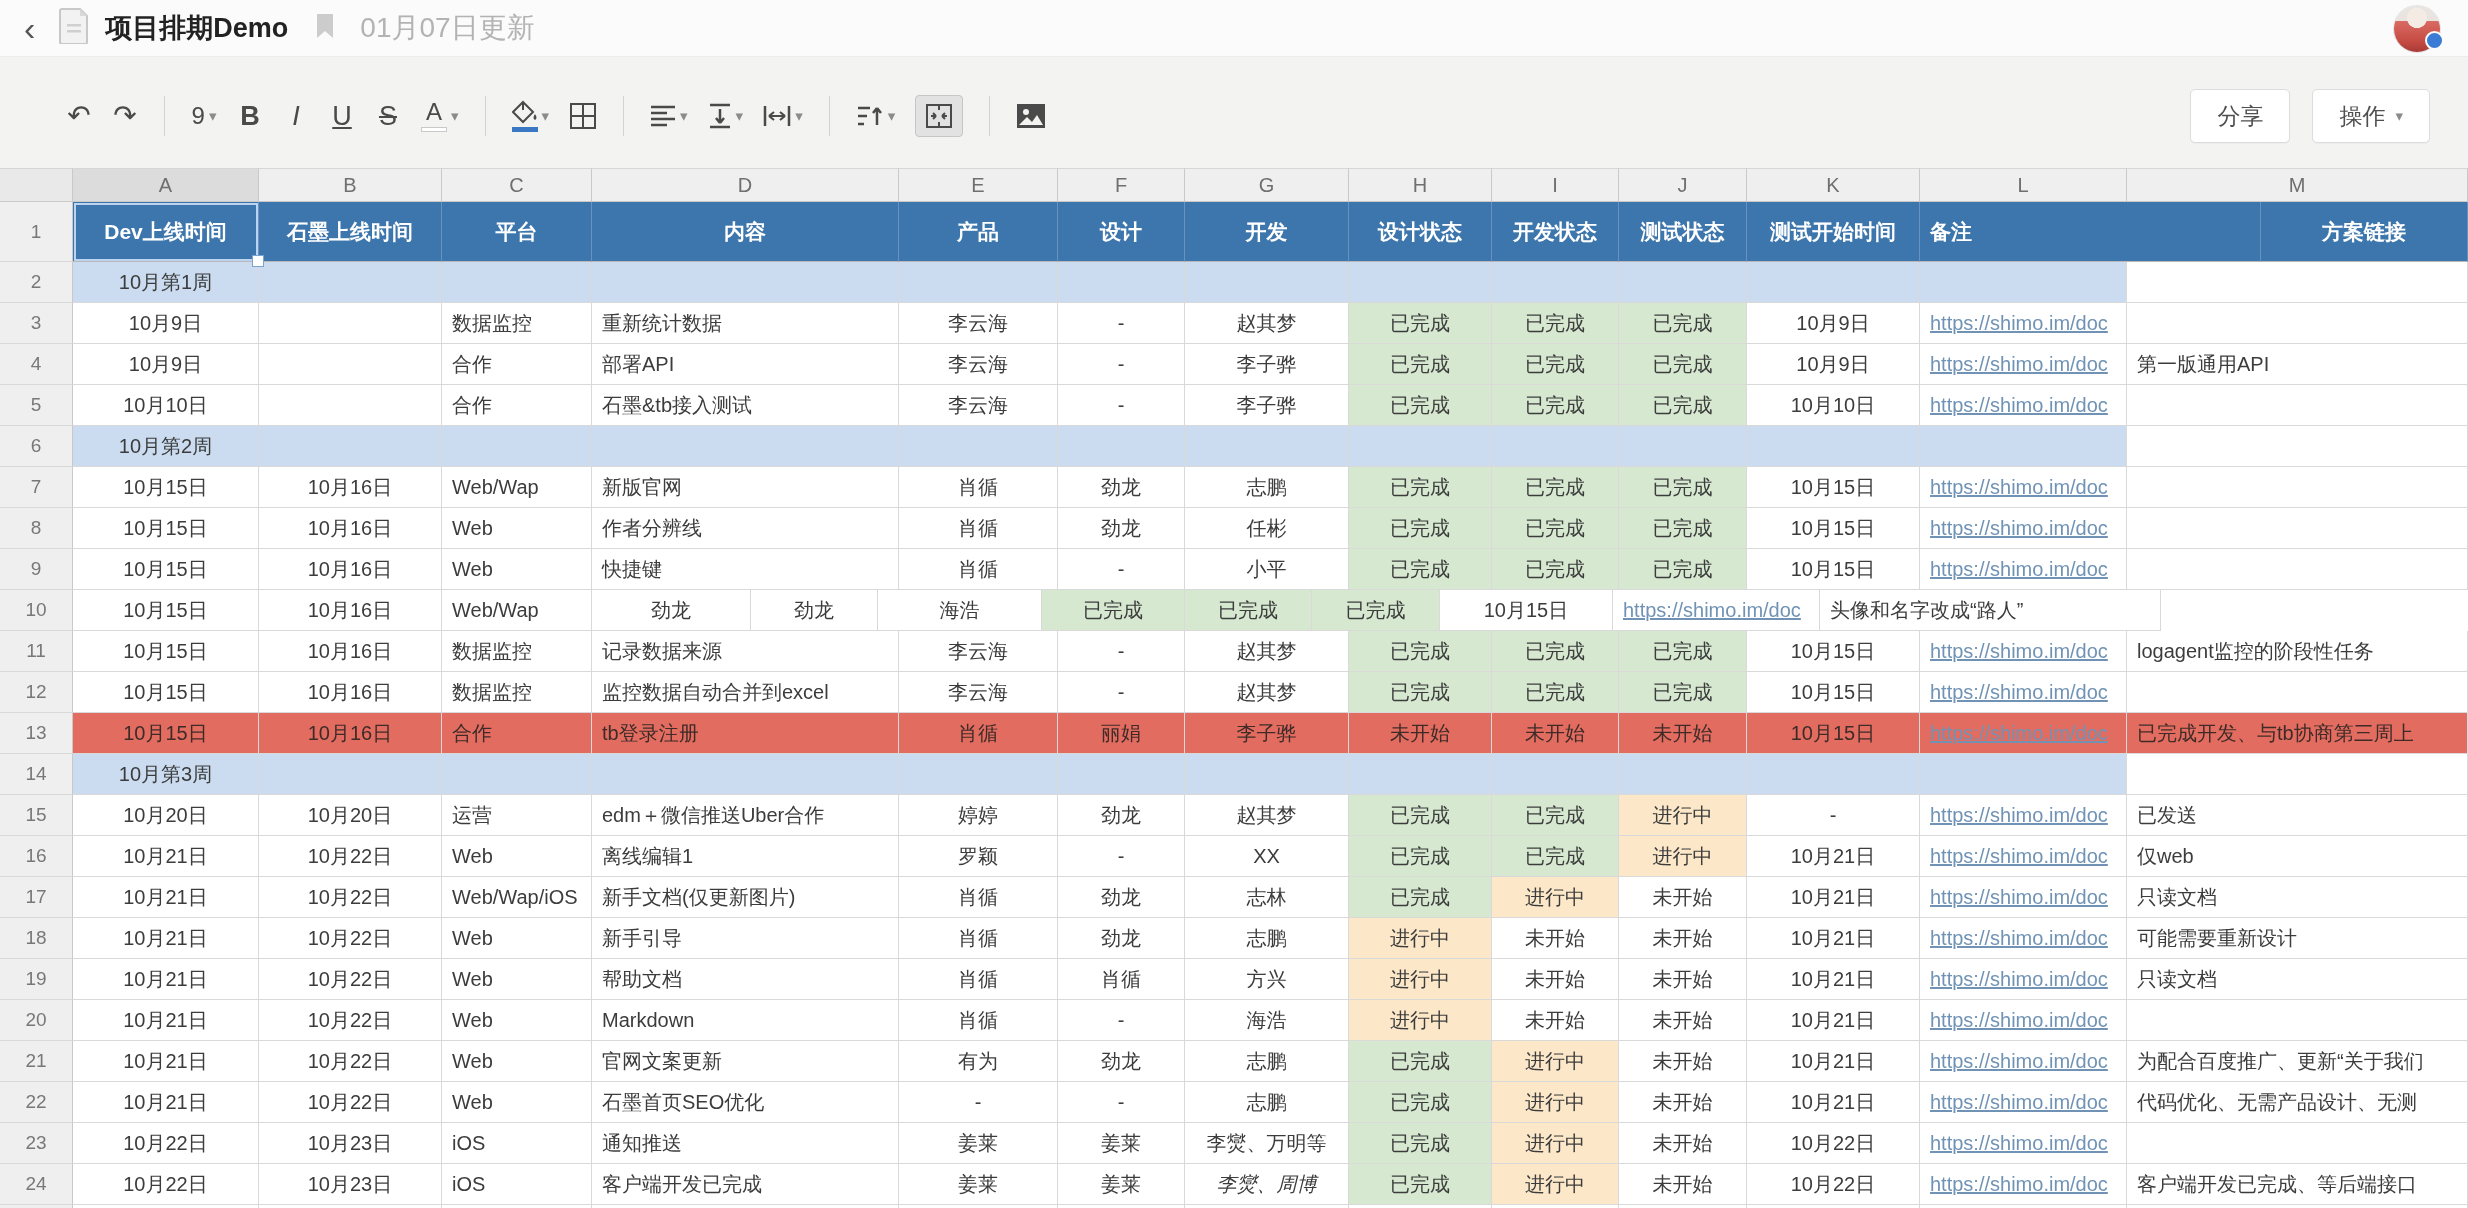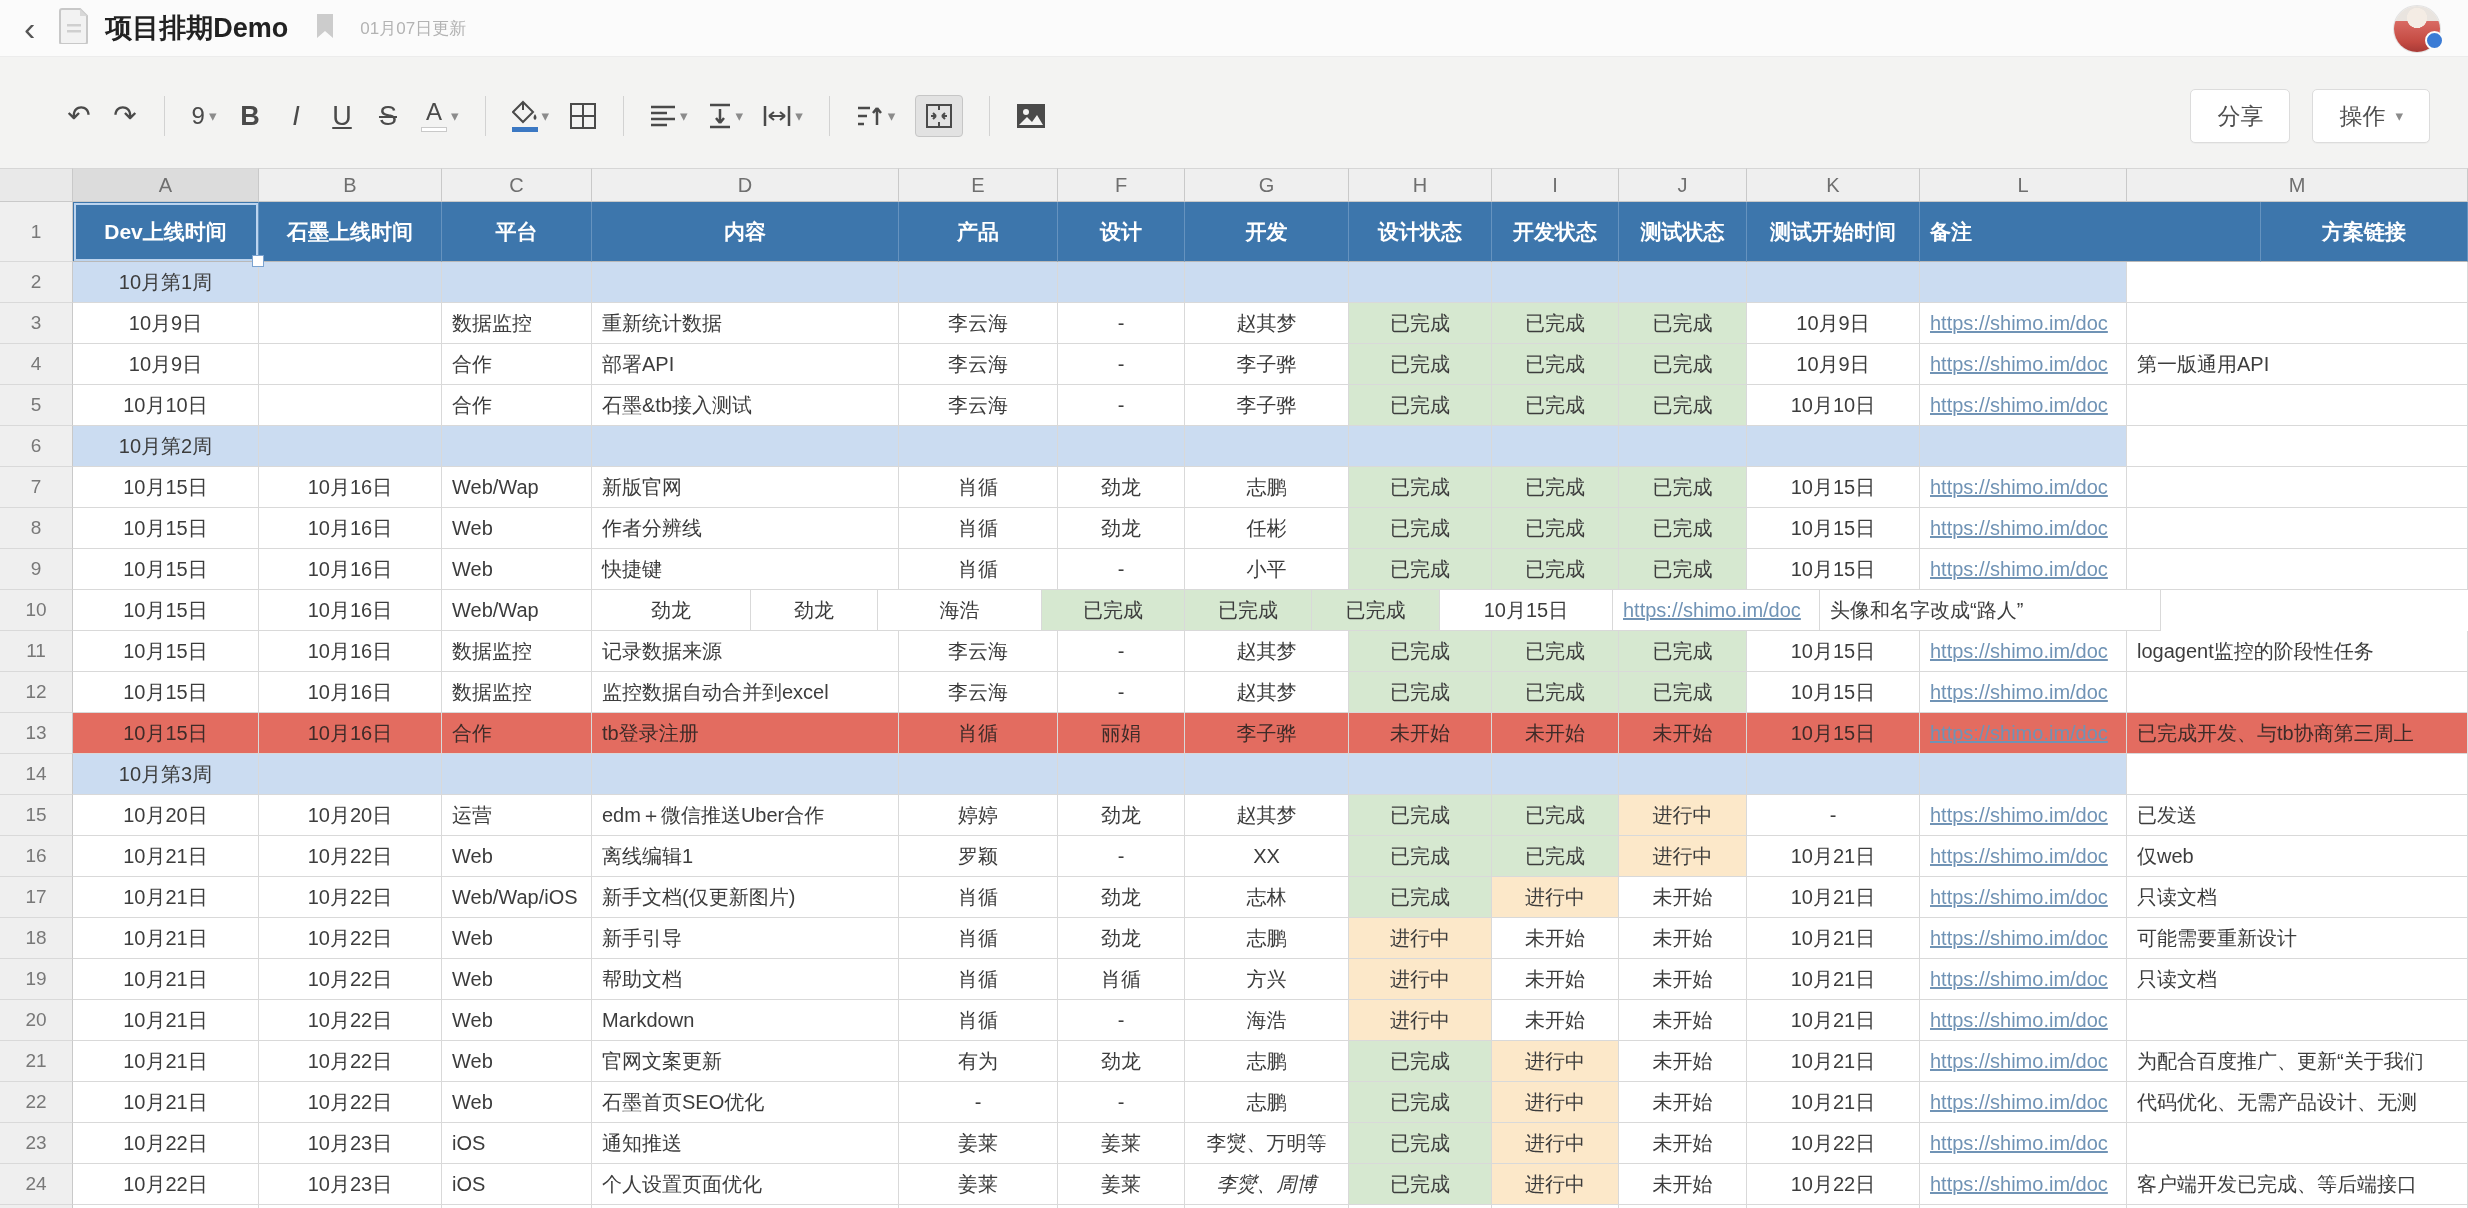--- a/index.html
+++ b/index.html
@@ -6,21 +6,21 @@
   body{font-family:"Liberation Sans","DejaVu Sans",sans-serif;background:#ffffff;}
   #app{position:relative;width:2468px;height:1208px;overflow:hidden;background:#fff;}
 
   
   #titlebar{position:absolute;left:0;top:0;width:100%;height:56px;background:#fbfbfb;
     border-bottom:1px solid #ececec;display:flex;align-items:center;}
   .back-chevron{font-size:34px;color:#555;margin-left:24px;line-height:1;cursor:pointer;}
   .doc-icon{margin-left:24px;}
   #doc-title{margin-left:16px;font-size:27px;font-weight:700;color:#222;}
   .bookmark-icon{margin-left:28px;}
-  #updated{margin-left:26px;font-size:17px;color:#b3b3b3;}
+  #updated{margin-left:26px;font-size:28px;color:#b3b3b3;}
   #avatar{position:absolute;right:28px;top:6px;width:46px;height:46px;border-radius:50%;
     background:
       radial-gradient(circle at 50% 26%, #f4ece4 0 24%, rgba(0,0,0,0) 25%),
       linear-gradient(180deg,#e9e4df 0%,#e9e4df 32%,#d96b64 32%,#c44a42 78%,#a83a36 100%);
     box-shadow:0 0 0 1px #e3e3e3;}
   #avatar .badge{position:absolute;right:-4px;bottom:2px;width:15px;height:15px;border-radius:50%;
     background:#3a7bd5;border:2px solid #fbfbfb;}
 
   
   #toolbar{position:absolute;left:0;top:57px;width:100%;height:111px;background:#f3f3f2;
@@ -585,21 +585,21 @@
           <div class="cell st-todo" style="width: 128px;">未开始</div>
           <div class="cell" style="width: 173px;">10月22日</div>
           <div class="cell left" style="width: 207px;"><span class="linktext">https://shimo.im/doc</span></div>
           <div class="cell left" style="width: 341px;"></div>
         </div>
         <div class="row">
           <div class="cell gut" style="width: 73px;">24</div>
           <div class="cell" style="width: 186px;">10月22日</div>
           <div class="cell" style="width: 183px;">10月23日</div>
           <div class="cell left" style="width: 150px;">iOS</div>
-          <div class="cell left" style="width: 307px;">个人设置页面优化</div>
+          <div class="cell left" style="width: 307px;">客户端开发已完成</div>
           <div class="cell" style="width: 159px;">姜莱</div>
           <div class="cell" style="width: 127px;">姜莱</div>
           <div class="cell" style="width: 164px; font-style: italic;">李爕、周博</div>
           <div class="cell st-done" style="width: 143px;">已完成</div>
           <div class="cell st-doing" style="width: 127px;">进行中</div>
           <div class="cell st-todo" style="width: 128px;">未开始</div>
           <div class="cell" style="width: 173px;">10月22日</div>
           <div class="cell left" style="width: 207px;"><span class="linktext">https://shimo.im/doc</span></div>
           <div class="cell left" style="width: 341px;">客户端开发已完成、等后端接口</div>
         </div>

